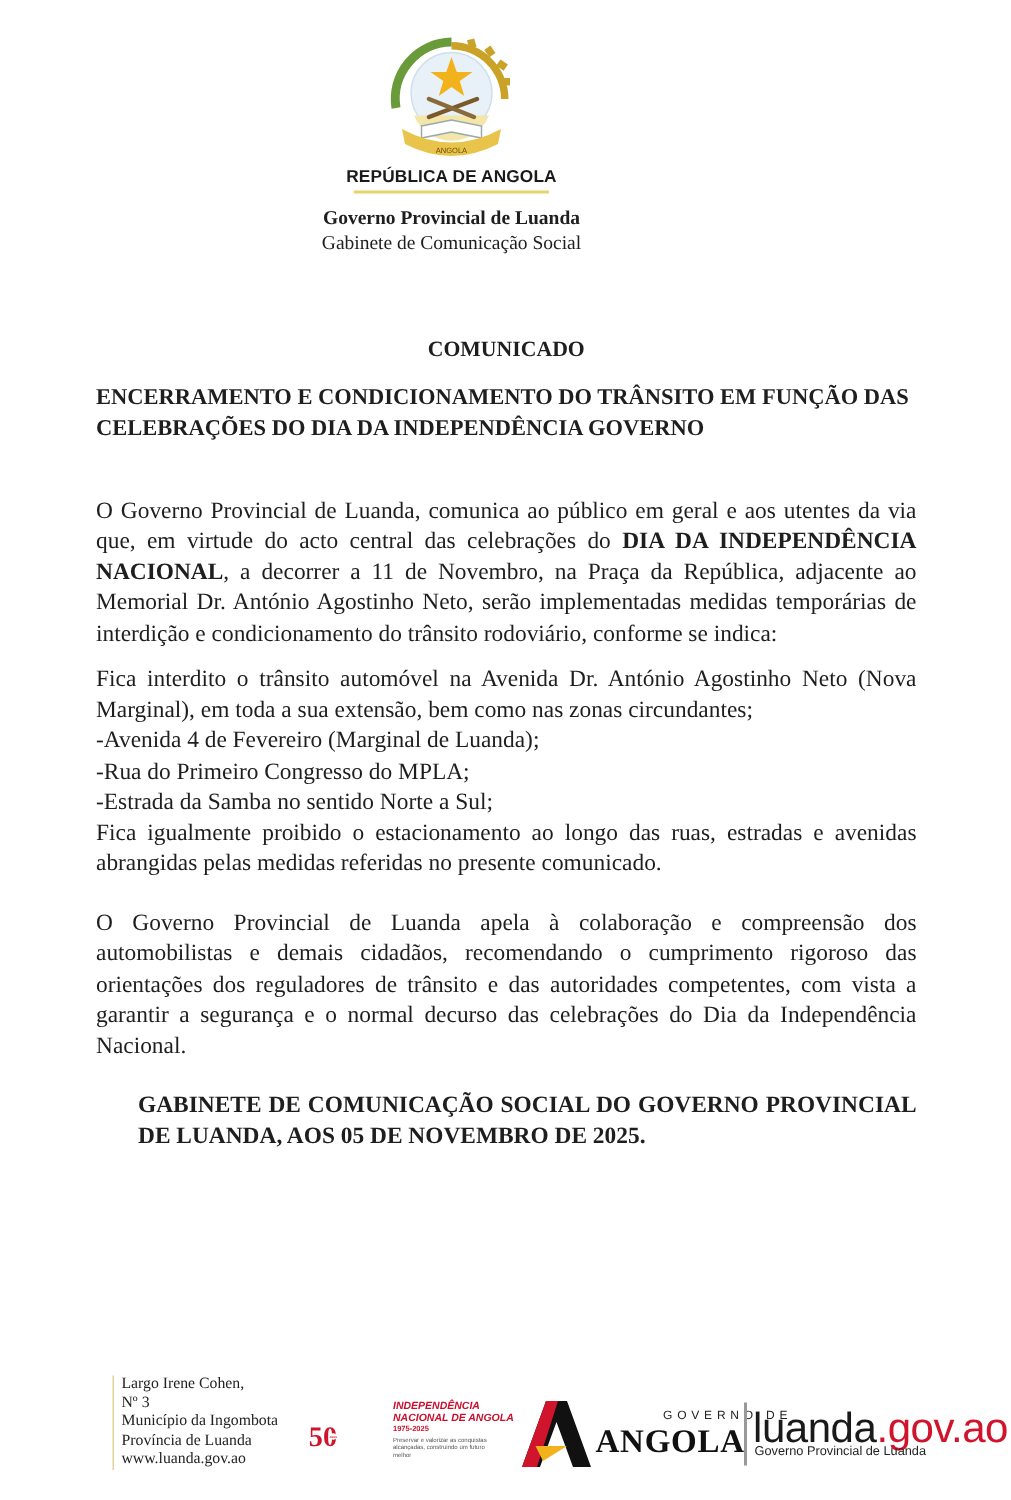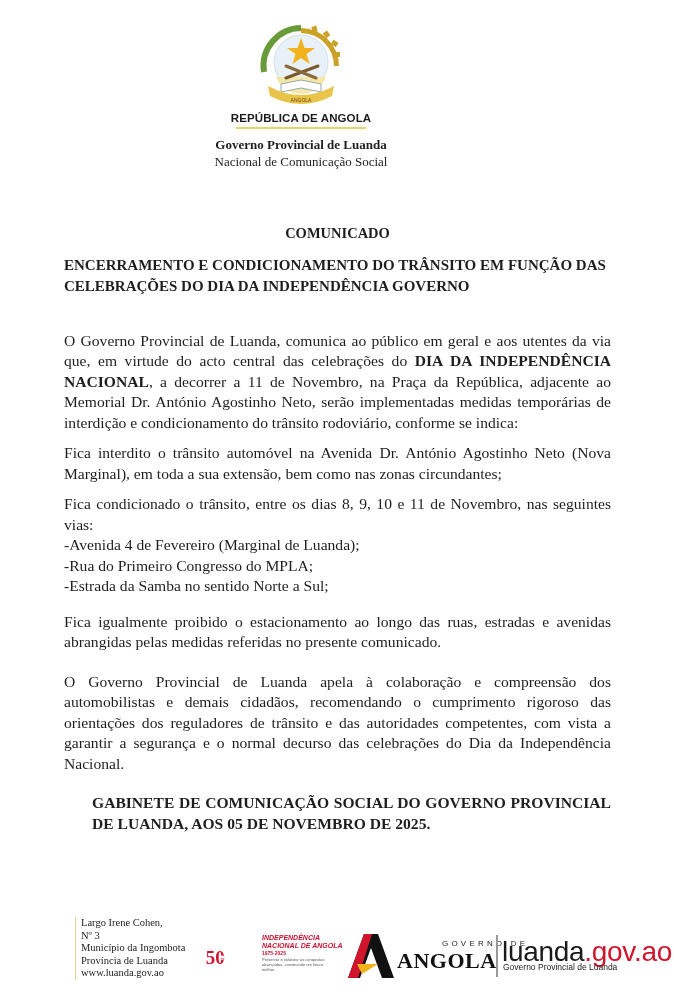--- a/index.html
+++ b/index.html
@@ -23,21 +23,21 @@
     font-family: "Liberation Serif", serif; font-size: 15.6px; line-height: 20.5px;
   }
   .title { text-align: center; font-weight: bold; font-size: 14.5px; margin: 11px; }
   .subtitle { font-weight: bold; font-size: 15px; margin: 9px 0 0 0; line-height: 21px; }
   p { margin: 0; text-align: justify; }
   .p1 { margin-top: 34px; }
   .p2 { margin-top: 10px; }
   .p3 { margin-top: 10px; }
   .roads { font-weight: normal; }
   .roads div { line-height: 20.5px; }
-  .p4 { margin-top: 15px; }
+  .p4 { }
   .p5 { margin-top: 19px; }
   .sign { margin-top: 19px; font-weight: bold; text-align: justify; margin-left: 28px; }
 
   .footer { position: absolute; left: 12px; top: 912px; width: 674px; height: 70px; padding-left: 40px; }
   .addr {
     position: absolute; left: 63px; top: 5px; border-left: 1.5px solid #e2d29a; padding-left: 5px;
     font-family: "Liberation Serif", serif; font-size: 10.5px; line-height: 12.5px; color: #222;
   }
   .logo50 { position: absolute; left: 193px; top: 20px; width: 140px; height: 48px; }
   .indep-text { position: absolute; left: 250px; top: 22px; font-family: "Liberation Sans", sans-serif; }
@@ -77,31 +77,30 @@
     <path d="M40 44 L70 56" stroke="#8a6a3a" stroke-width="3" stroke-linecap="round"></path>
 
     <path d="M35 62 L55 58 L75 62 L75 70 L55 66 L35 70 Z" fill="#ffffff" stroke="#9aa" stroke-width="1"></path>
 
     <path d="M22 64 Q55 82 88 64 L86 74 Q55 90 24 74 Z" fill="#e8c44a"></path>
     <text x="55" y="80" text-anchor="middle" font-size="5" font-family="Liberation Sans, sans-serif" fill="#6b4a10">ANGOLA</text>
   </svg>
   <div class="republic">REPÚBLICA DE ANGOLA</div>
   <div class="gold-rule"></div>
   <div class="gov-prov">Governo Provincial de Luanda</div>
-  <div class="gab-com">Nacional de Comunicação Social</div>
+  <div class="gab-com">Gabinete de Comunicação Social</div>
 </div>
 
 <div class="content">
   <div class="title">COMUNICADO</div>
   <div class="subtitle">ENCERRAMENTO E CONDICIONAMENTO DO TRÂNSITO EM FUNÇÃO DAS CELEBRAÇÕES DO DIA DA INDEPENDÊNCIA GOVERNO</div>
 
   <p class="p1"><span>O Governo Provincial de Luanda, comunica ao público em geral e aos utentes da via que, em virtude do acto central das celebrações do </span><b>DIA DA INDEPENDÊNCIA NACIONAL</b><span>, a decorrer a 11 de Novembro, na Praça da República, adjacente ao Memorial Dr. António Agostinho Neto, serão implementadas medidas temporárias de interdição e condicionamento do trânsito rodoviário, conforme se indica:</span></p>
 
   <p class="p2">Fica interdito o trânsito automóvel na Avenida Dr. António Agostinho Neto (Nova Marginal), em toda a sua extensão, bem como nas zonas circundantes;</p>
-  <p class="p3">Fica condicionado o trânsito, entre os dias 8, 9, 10 e 11 de Novembro, nas seguintes vias:</p>
 
   <div class="roads">
     <div>-Avenida 4 de Fevereiro (Marginal de Luanda);</div>
     <div>-Rua do Primeiro Congresso do MPLA;</div>
     <div>-Estrada da Samba no sentido Norte a Sul;</div>
   </div>
 
   <p class="p4">Fica igualmente proibido o estacionamento ao longo das ruas, estradas e avenidas abrangidas pelas medidas referidas no presente comunicado.</p>
   <p class="p5">O Governo Provincial de Luanda apela à colaboração e compreensão dos automobilistas e demais cidadãos, recomendando o cumprimento rigoroso das orientações dos reguladores de trânsito e das autoridades competentes, com vista a garantir a segurança e o normal decurso das celebrações do Dia da Independência Nacional.</p>
   <p class="sign">GABINETE DE COMUNICAÇÃO SOCIAL DO GOVERNO PROVINCIAL DE LUANDA, AOS 05 DE NOVEMBRO DE 2025.</p>

